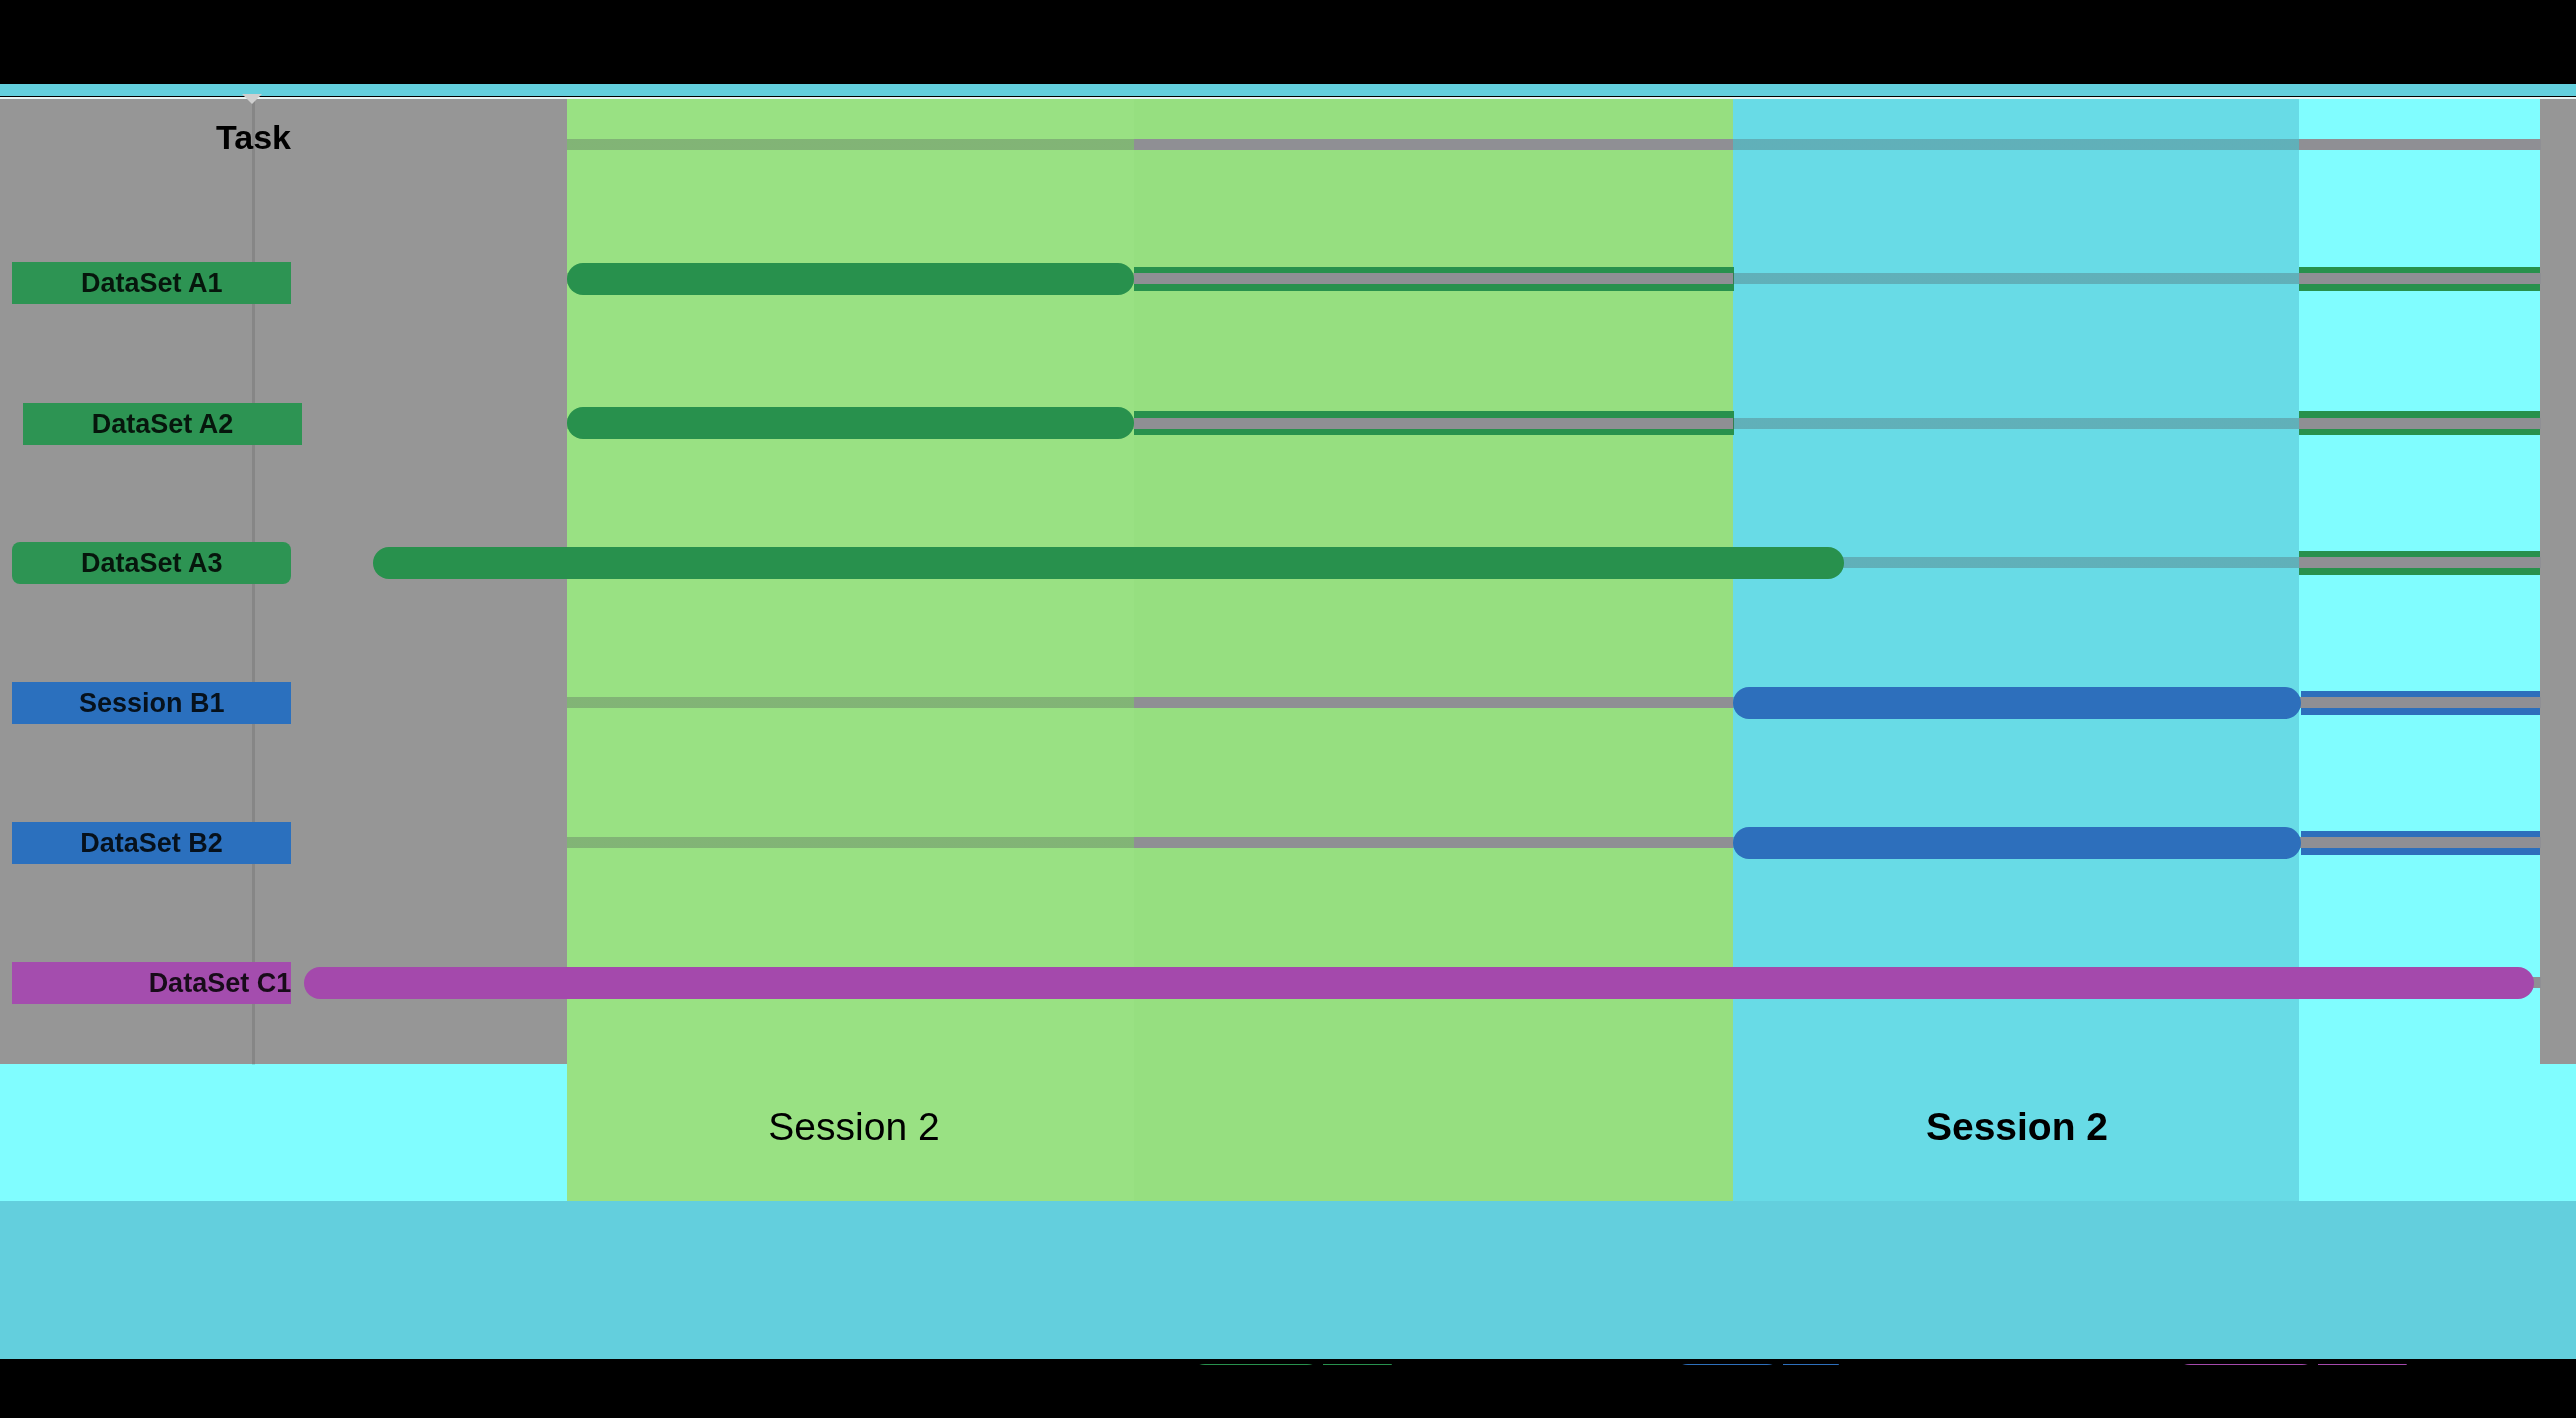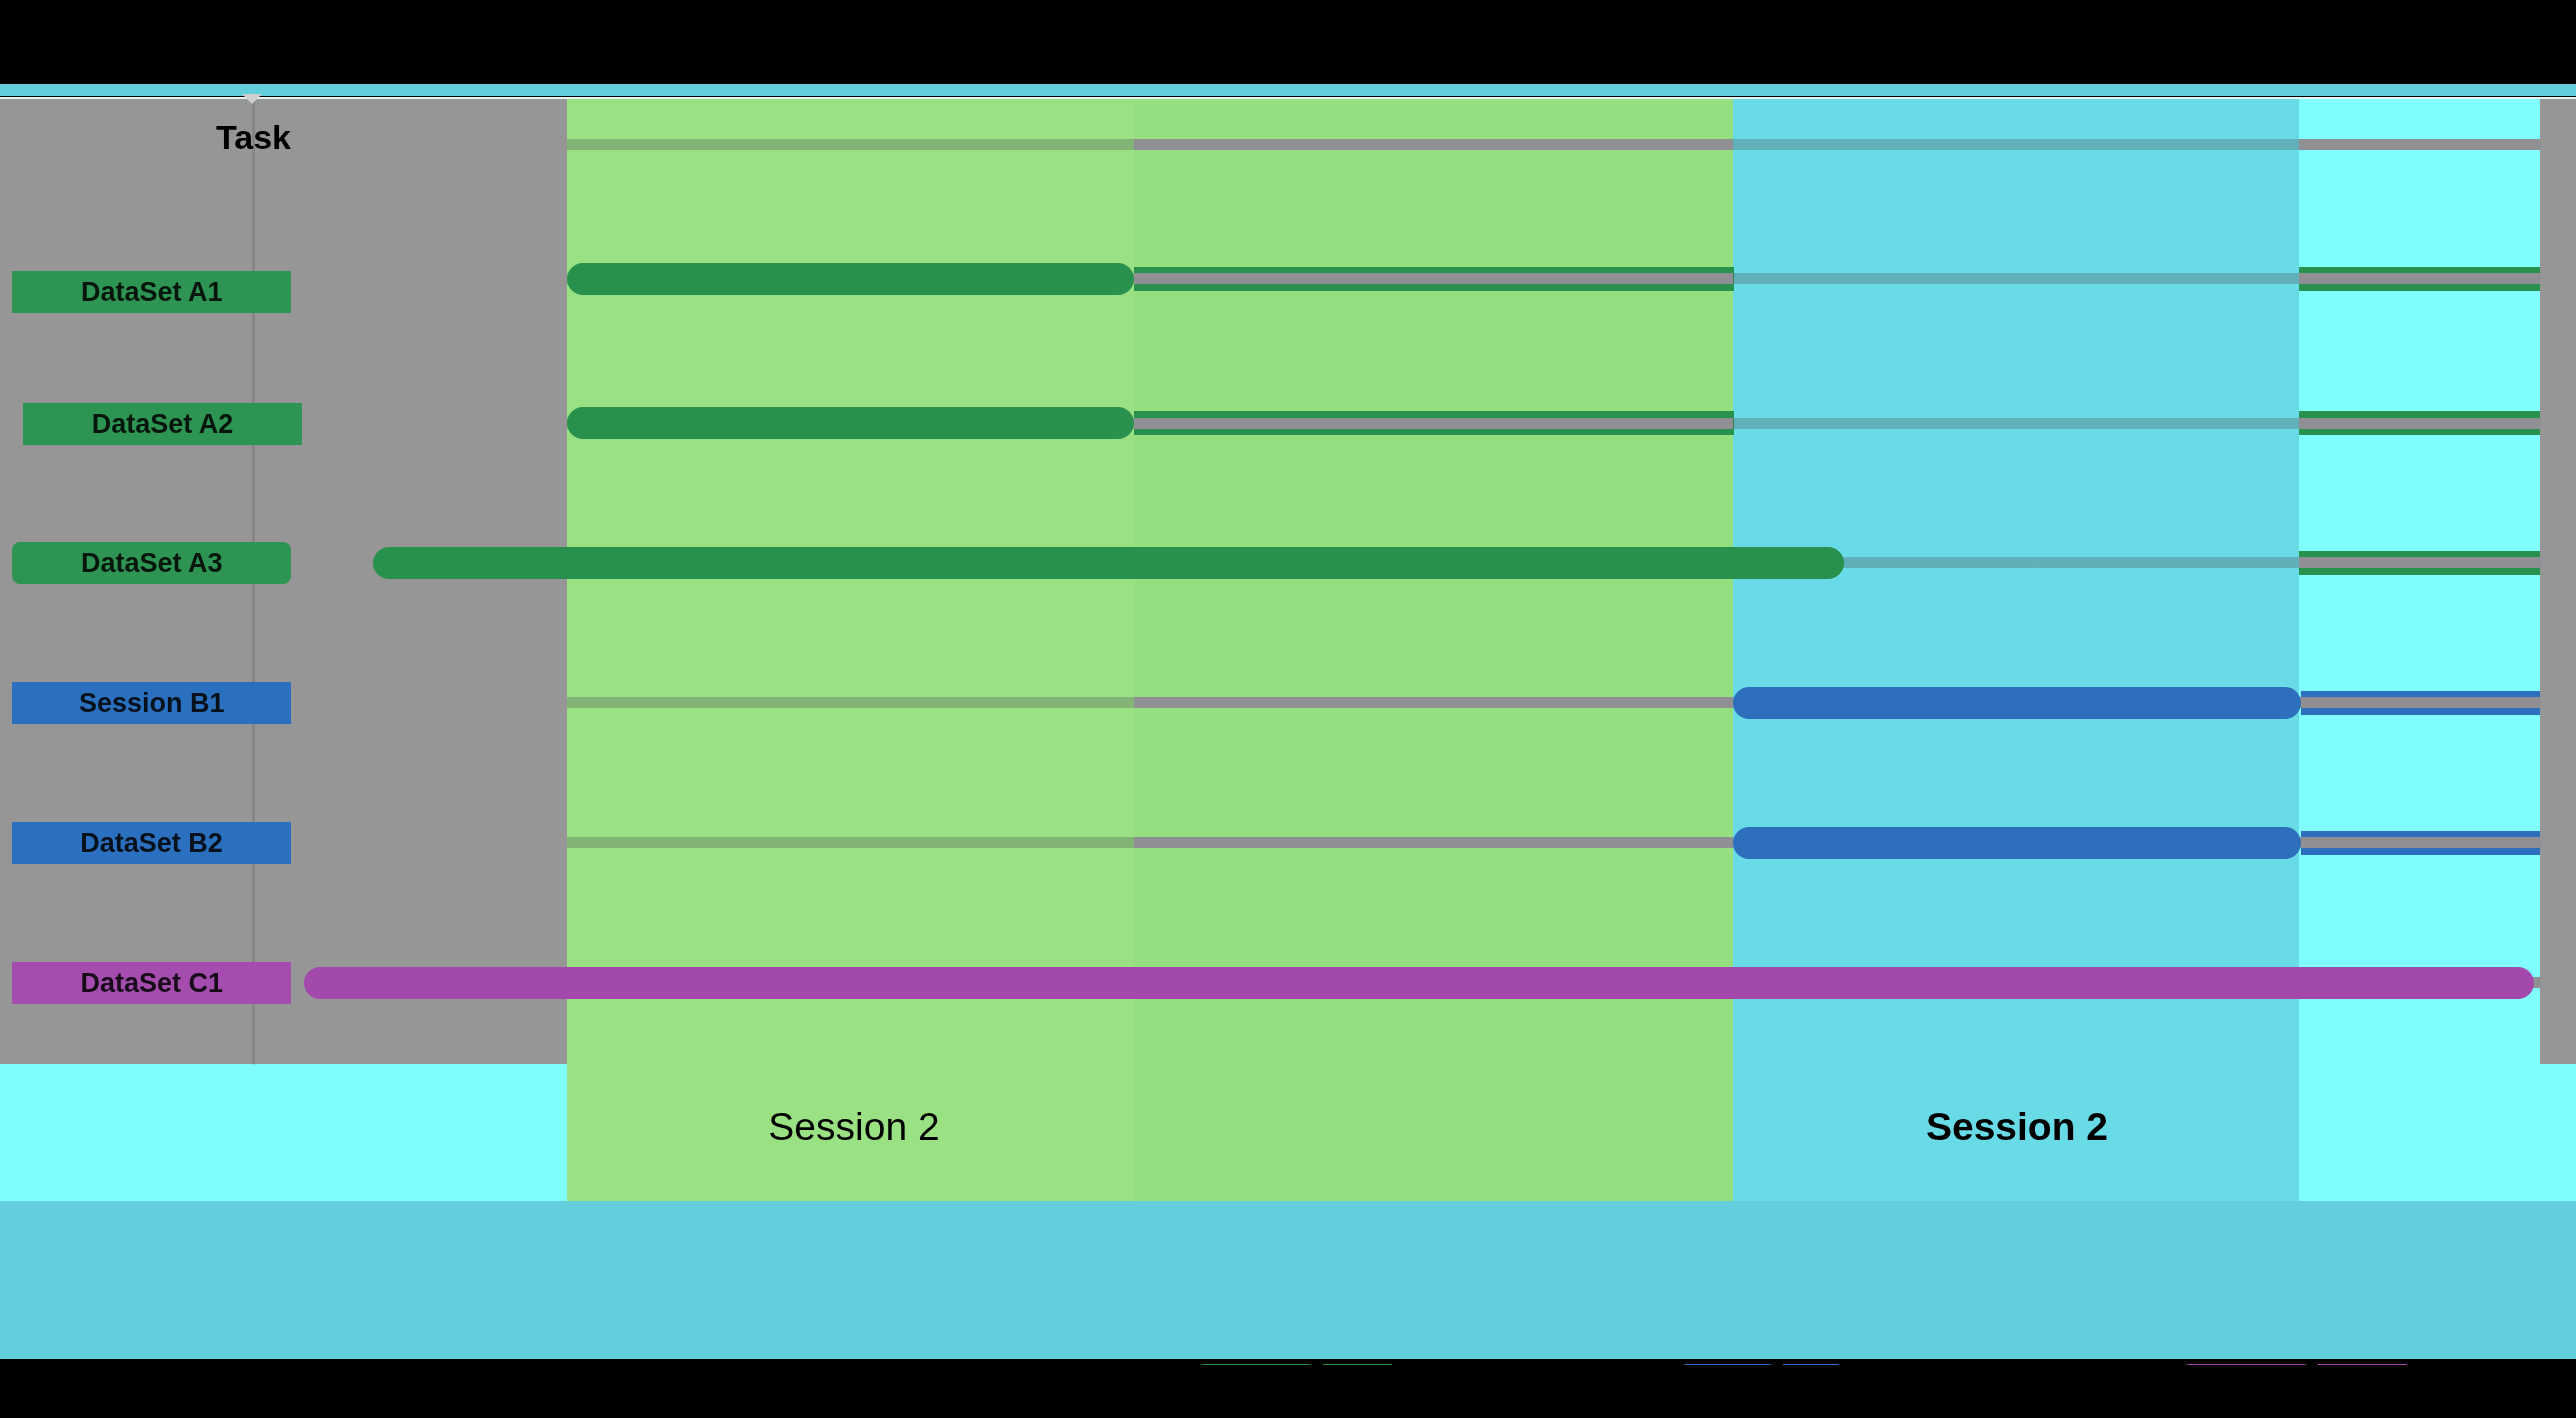--- a/index.html
+++ b/index.html
@@ -64,26 +64,26 @@
       <div class="abs bar" style="top: 827px; left: 1733px; width: 568px; height: 32px; background: rgb(45, 111, 188);"></div>
       <div class="abs bar" style="top: 967px; left: 304px; width: 2230px; height: 32px; background: rgb(164, 73, 172);"></div>
     </div>
 
   <div class="abs" id="divider"></div>
   <div class="abs" id="top-marker"></div>
 
   <div class="abs txt" id="task-header">Task</div>
 
   <div id="row-labels">
-      <div class="abs row-label txt" style="top: 271px; left: 12.2px; width: 279px; background: rgb(45, 148, 83); text-align: center;">DataSet A1</div>
+      <div class="abs row-label txt" style="top: 262px; left: 12.2px; width: 279px; background: rgb(45, 148, 83); text-align: center;">DataSet A1</div>
       <div class="abs row-label txt" style="top: 403px; left: 23px; width: 279px; background: rgb(45, 148, 83);">DataSet A2</div>
       <div class="abs row-label txt" style="top: 542px; left: 12.2px; width: 279px; background: rgb(45, 148, 83); border-radius: 8px;">DataSet A3</div>
       <div class="abs row-label txt" style="top: 682px; left: 12.2px; width: 279px; background: rgb(43, 112, 190);">Session B1</div>
       <div class="abs row-label txt" style="top: 822px; left: 12px; width: 279px; background: rgb(43, 112, 190);">DataSet B2</div>
-      <div class="abs row-label txt" style="top: 962px; left: 12.2px; width: 279px; background: rgb(164, 77, 174);">DataSet C1</div>
+      <div class="abs row-label txt" style="top: 962px; left: 12.2px; width: 279px; background: rgb(164, 77, 174); text-align: right;">DataSet C1</div>
     </div>
 
   <div class="abs txt session-label" style="left:704px;">Session 2</div>
   <div class="abs txt session-label" style="left:1867px;font-weight:bold;">Session 2</div>
 
   <div class="abs" id="bottom-strip" style="top: 1201px; left: 0px; width: 2576px; height: 158px; background: rgb(99, 207, 221);"></div>
   <div class="abs" id="bottom-black" style="top:1359px;left:0;width:2576px;height:60px;background:#000;"></div>
 
   <div id="legend">
       <div class="abs legend-pill" style="left: 1189px; width: 134px; background: rgb(40, 145, 77);"></div>

